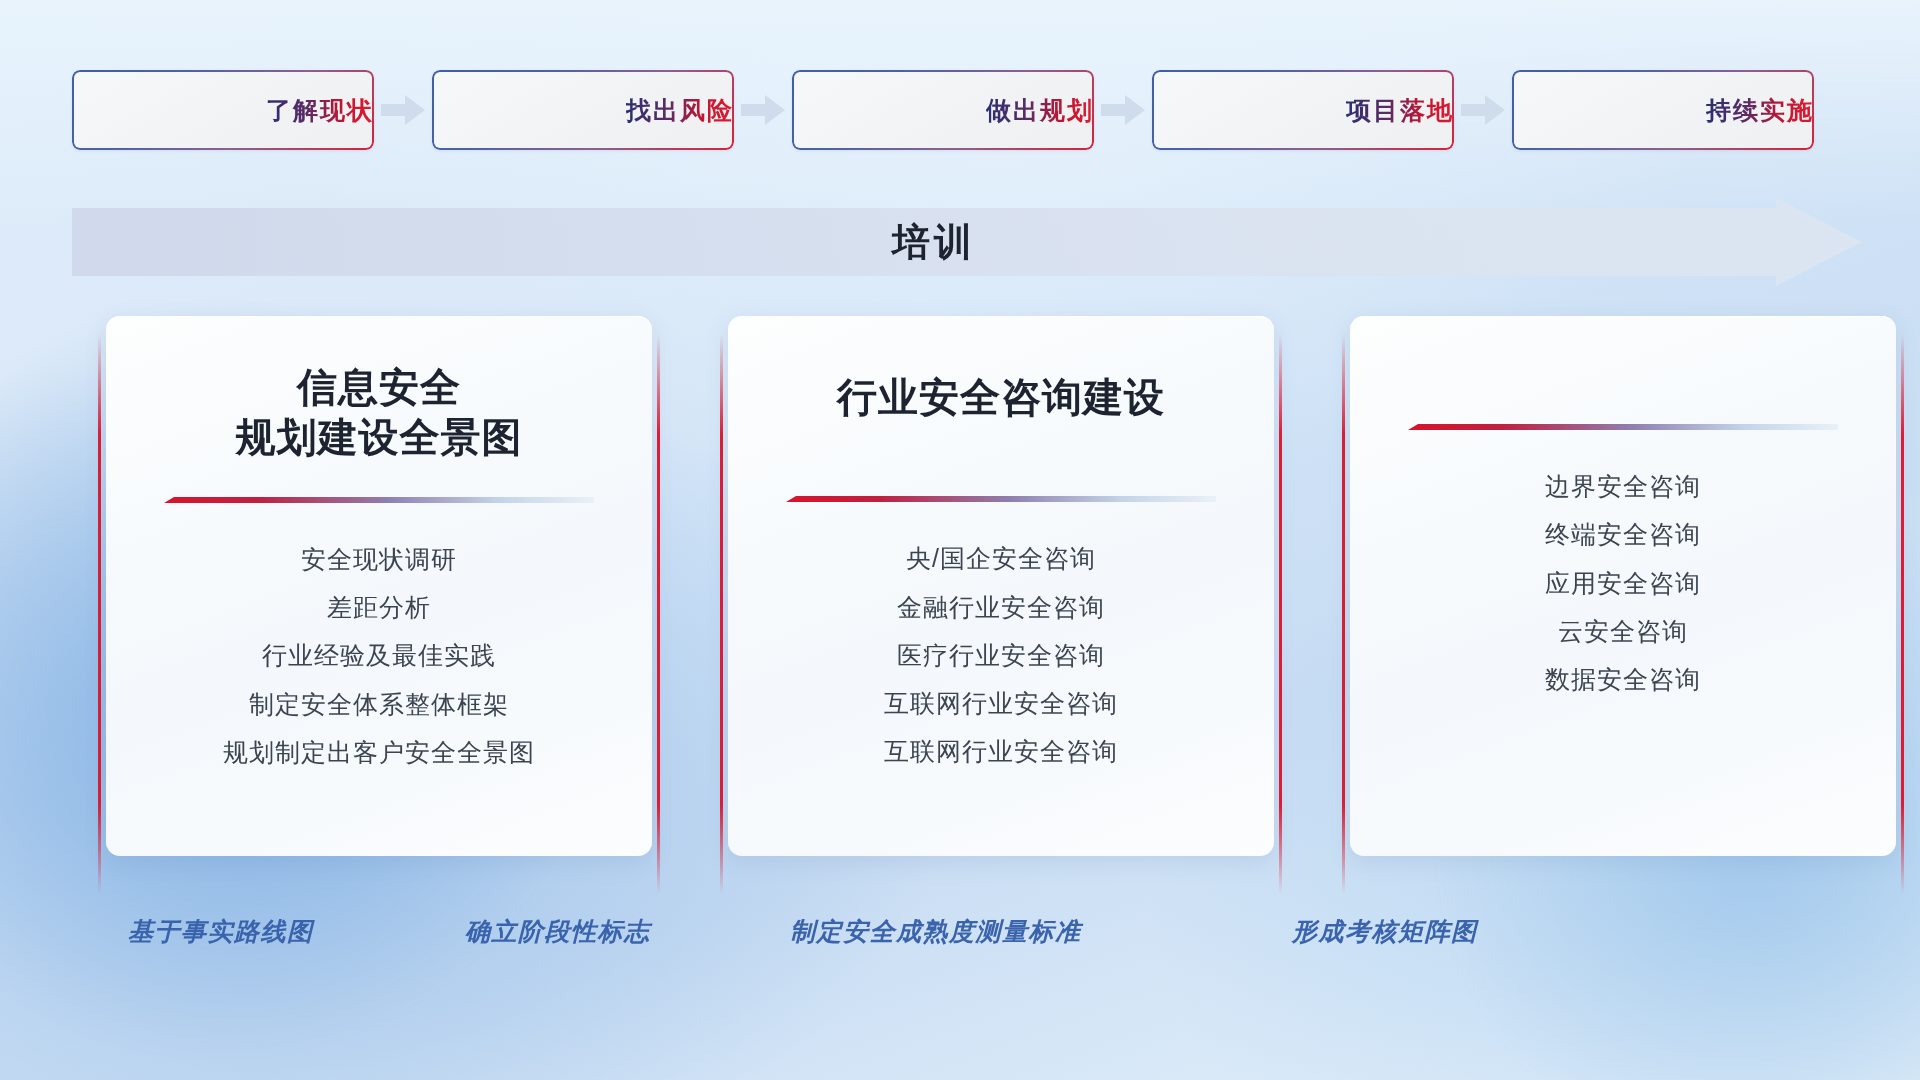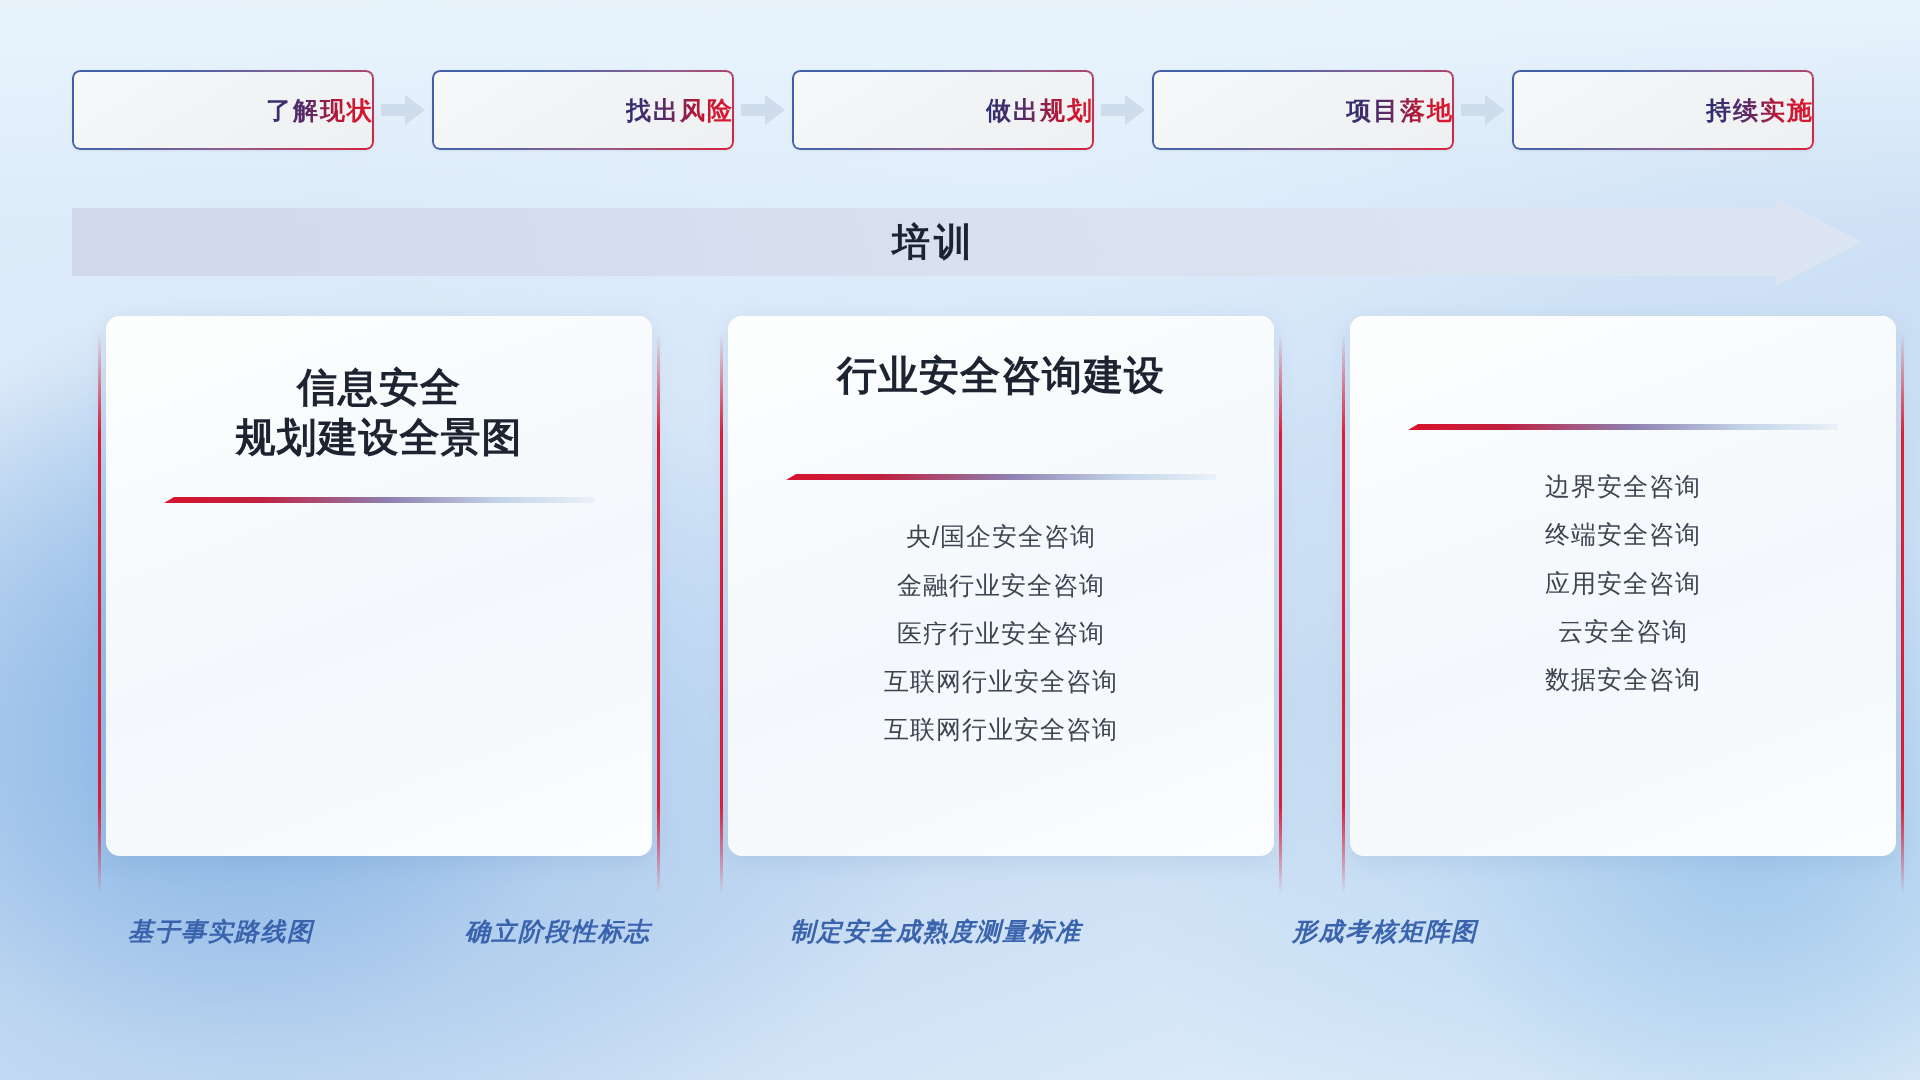--- a/index.html
+++ b/index.html
@@ -100,20 +100,21 @@
     background:
       linear-gradient(160deg,#fdfefe 0%,#f8fbfd 28%,#f4f8fc 55%,#f7fafd 78%,#fcfdfe 100%);
     box-shadow:0 6px 22px rgba(70,110,165,0.13), 0 1px 0 rgba(255,255,255,0.9) inset;
     padding:34px 34px 0;
     display:flex; flex-direction:column; align-items:center;
     overflow:hidden;
   }
   .card-title{
     font-size:40px; font-weight:700; color:#1d2330;
     line-height:1.26; text-align:center; letter-spacing:1px;
+    margin-top:22px;
   }
   .card-title.two-line{ margin-top:12px; }
   .divider{
     position:relative; width:430px; height:9px; margin:34px 0 0;
   }
   .divider svg{ display:block; width:100%; height:100%; }
   .card-list{
     margin-top:38px; display:flex; flex-direction:column; align-items:center; gap:17px;
     width:100%;
   }
@@ -203,20 +204,27 @@
             <linearGradient id="dg1" x1="0" y1="0" x2="1" y2="0">
               <stop offset="0%" stop-color="#d8132c"></stop>
               <stop offset="22%" stop-color="#c02040"></stop>
               <stop offset="52%" stop-color="#8e7fb0"></stop>
               <stop offset="78%" stop-color="#c3d4e8"></stop>
               <stop offset="100%" stop-color="#eaf1f8"></stop>
             </linearGradient>
           </defs>
           <path d="M10 0 H430 V6 H0 Z" fill="url(#dg1)"></path>
         </svg>
+      </div>
+      <div class="card-list">
+        <div class="card-list-item">安全现状调研</div>
+        <div class="card-list-item">差距分析</div>
+        <div class="card-list-item">行业经验及最佳实践</div>
+        <div class="card-list-item">制定安全体系整体框架</div>
+        <div class="card-list-item">规划制定出客户安全全景图</div>
       </div>
     </div>
   </div>
 
   <div class="card-wrap">
     <div class="card-accent-l"></div>
     <div class="card-accent-r"></div>
     <div class="card">
       <div class="card-title">
         <div>行业安全咨询建设</div>

